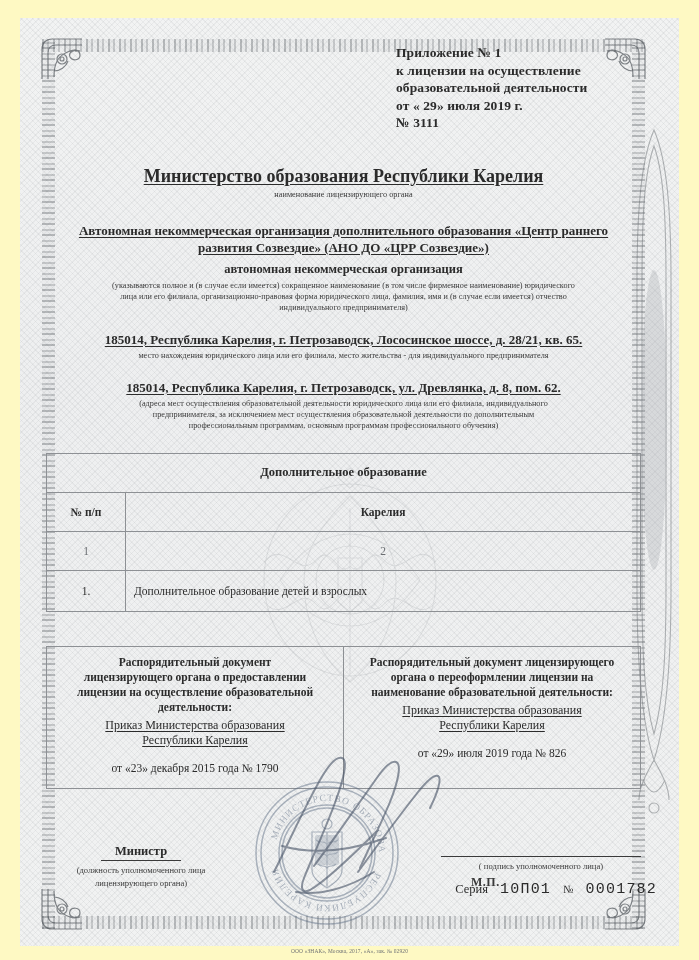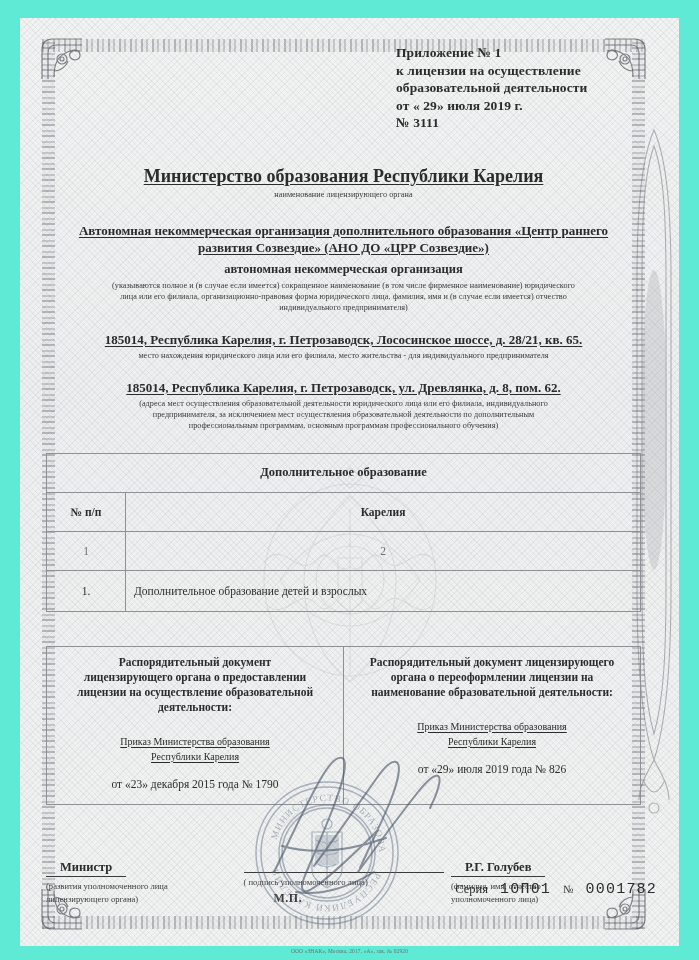--- a/index.html
+++ b/index.html
@@ -9,21 +9,21 @@
     background:#ffffff;
     font-family:"Liberation Serif", serif;
     color:#2b2b2b;
     overflow:hidden;
   }
 
   
   #page{
     position:relative;
     width:699px;height:960px;
-    background:#5eead4;
+    background:#fef9c3;
     overflow:hidden;
   }
   #paper{
     position:absolute;
     left:20px;top:18px;
     width:659px;height:928px;
     background:
       repeating-linear-gradient(45deg, rgba(120,125,130,.085) 0 1px, transparent 1px 4px),
       repeating-linear-gradient(-45deg, rgba(120,125,130,.085) 0 1px, transparent 1px 4px),
       linear-gradient(180deg,#f2f3f3 0%,#eeeff0 40%,#f1f2f2 100%);
@@ -151,34 +151,34 @@
     border:1px solid #8d9094;
     width:50%;
     vertical-align:top;
     padding:8px 2px 14px;
     text-align:center;
   }
   .ord-title{
     font-weight:bold;font-size:11.5px;line-height:15px;
   }
   .ord-link{
-    margin-top:19px;font-size:10px;line-height:15px;
+    margin-top:3px;font-size:12px;line-height:15px;
   }
   .ord-link span{
     text-decoration:underline;text-underline-offset:2px;
   }
   .ord-date{margin-top:14px;font-size:11.5px;}
 
   
   .sig-row{
     margin-top:52px;
     display:flex;justify-content:space-between;
     align-items:flex-start;
   }
-  .sig-cell{width:190px;text-align:left;position:relative;}
+  .sig-cell{width:190px;text-align:center;position:relative;}
   .sig-cell.mid{width:200px;}
   .sig-name{
     font-weight:bold;font-size:12.5px;
     border-bottom:1.4px solid #3a3a3a;
     padding:0 14px 1px;
     display:inline-block;
   }
   .sig-blank{
     display:block;height:15px;
     border-bottom:1.4px solid #3a3a3a;
@@ -396,38 +396,31 @@
             <div class="ord-date">от «29» июля 2019 года  № 826</div>
           </td>
         </tr>
       </tbody>
     </table>
 
     <div class="sig-row">
       <div class="sig-cell">
         <div class="sig-name">Министр</div>
         <div class="sig-cap">
-          <div>(развития уполномоченного лица</div>
+          <div>(должность уполномоченного лица</div>
           <div>лицензирующего органа)</div>
         </div>
       </div>
 
       <div class="sig-cell mid">
         <span class="sig-blank"></span>
         <div class="sig-cap">( подпись уполномоченного лица)</div>
         <div class="mp">М.П.</div>
       </div>
 
-      <div class="sig-cell">
-        <div class="sig-name">Р.Г. Голубев</div>
-        <div class="sig-cap">
-          <div>(фамилия, имя, отчество</div>
-          <div>уполномоченного лица)</div>
-        </div>
-      </div>
     </div>
 
   </div>
 
   <svg id="seal" viewBox="0 0 150 150">
     <g fill="none" stroke="#5f6f85" stroke-width="1.5">
       <circle cx="75" cy="75" r="71"></circle>
       <circle cx="75" cy="75" r="66"></circle>
       <circle cx="75" cy="75" r="48"></circle>
       <circle cx="75" cy="75" r="45"></circle>

